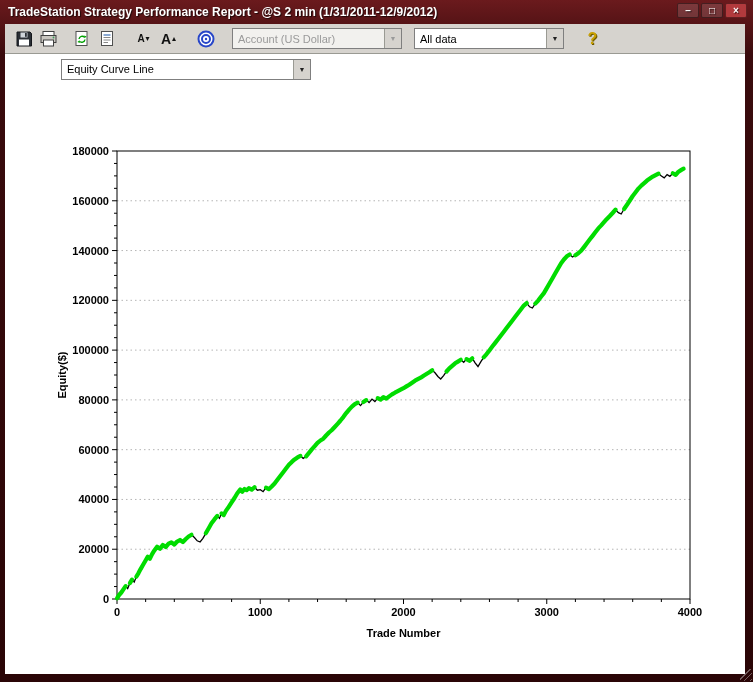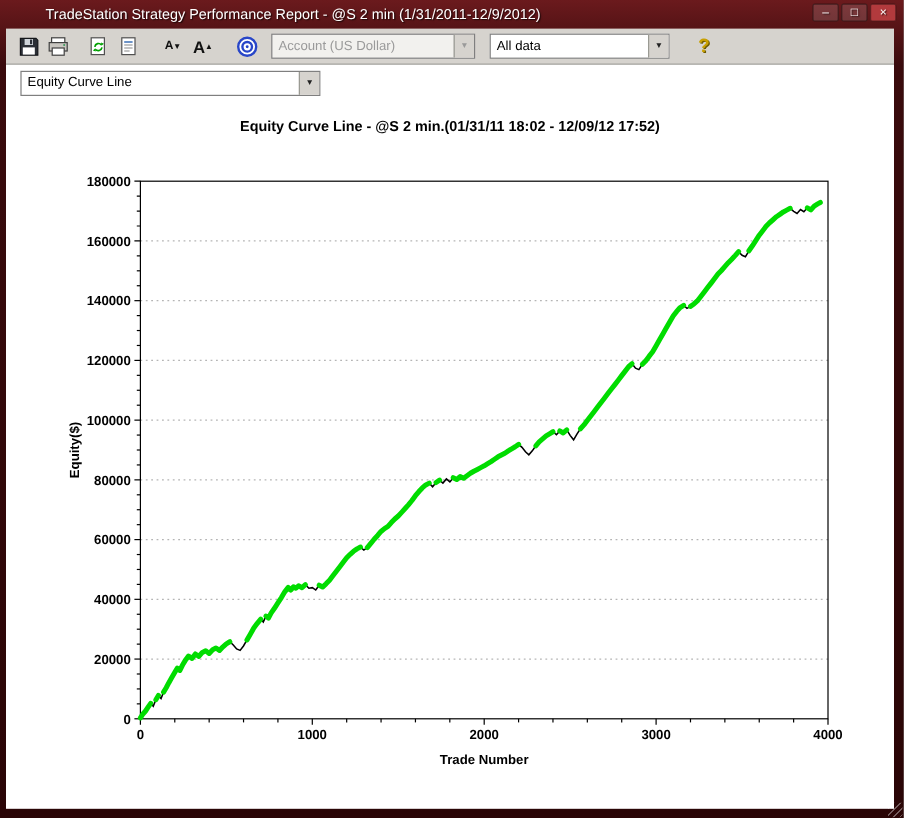--- a/index.html
+++ b/index.html
@@ -5,23 +5,22 @@
   * { box-sizing: border-box; }
   body { margin: 0; font-family: "Liberation Sans", sans-serif; background: #555; }
   .window {
     position: relative; width: 753px; height: 682px;
     background: linear-gradient(180deg, #6b1a1d 0%, #3a0b0d 8%, #2a0506 100%);
     overflow: hidden;
   }
   .titlebar {
     position: absolute; top: 0; left: 0; right: 0; height: 24px;
     display: flex; align-items: center; padding-left: 8px;
-    color: #fff; font-size: 12px; font-weight: normal;
+    color: #fff; font-size: 12px; font-weight: bold;
     text-shadow: 1px 1px 1px rgba(0,0,0,.7);
-    margin-left: 30px;
   }
   .win-controls { position: absolute; right: 6px; top: 3px; display: flex; gap: 2px; }
   .win-btn {
     width: 22px; height: 15px; display: flex; align-items: center; justify-content: center;
     background: rgba(255,255,255,.14); border: 1px solid rgba(0,0,0,.45);
     color: #fff; font-size: 10px; line-height: 1; border-radius: 2px; cursor: default;
   }
   .win-btn.close { background: #b23a3d; }
   .client {
     position: absolute; top: 24px; left: 5px; right: 8px; bottom: 8px;
@@ -47,24 +46,24 @@
     padding-left: 5px; position: relative;
   }
   .combo .arrow-btn {
     margin-left: auto; width: 17px; height: 100%;
     background: #d6d3ce; border-left: 1px solid #9a9a93;
     display: flex; align-items: center; justify-content: center;
     font-size: 7px; color: #222;
   }
   .combo.disabled { background: #f2f1ee; color: #9a9a9a; }
   .combo.disabled .arrow-btn { color: #9a9a9a; }
-  .combo-account { width: 170px; margin-left: 8px; }
+  .combo-account { width: 170px; margin-left: 14px; }
   .combo-data { width: 150px; margin-left: 12px; }
   .help-btn { margin-left: 16px; }
-  .subbar { height: 30px; background: #fff; display: flex; align-items: center; padding-left: 12px; }
+  .subbar { height: 30px; background: #fff; display: flex; align-items: center; padding-left: 12px; margin-left: 44px; }
   .combo-view { width: 250px; }
   .content { position: relative; height: calc(100% - 61px); background: #fff; }
   .chart-title {
     position: absolute; top: 14px; left: 0; width: 100%;
     text-align: center; font-size: 12px; font-weight: bold; color: #000;
   }
   #chart { position: absolute; left: 45px; top: 60px; }
   #chart svg { font-family: "Liberation Sans", sans-serif; }
   .resize-grip {
     position: absolute; right: 1px; bottom: 1px; width: 12px; height: 12px;
@@ -168,21 +167,20 @@
     </div>
 
     <div class="subbar">
       <div class="combo combo-view">
         <span>Equity Curve Line</span>
         <span class="arrow-btn">▼</span>
       </div>
     </div>
 
     <div class="content">
-      <div class="chart-title">Equity Curve Line - @S 2 min.(01/31/11 18:02 - 12/09/12 17:52)</div>
       <div id="chart"><svg width="655" height="505">
             <line x1="67" x2="640" y1="405.22222222222223" y2="405.22222222222223" stroke="#b5b5b5" stroke-width="1" stroke-dasharray="1.5 3"></line>
             <line x1="67" x2="640" y1="355.44444444444446" y2="355.44444444444446" stroke="#b5b5b5" stroke-width="1" stroke-dasharray="1.5 3"></line>
             <line x1="67" x2="640" y1="305.6666666666667" y2="305.6666666666667" stroke="#b5b5b5" stroke-width="1" stroke-dasharray="1.5 3"></line>
             <line x1="67" x2="640" y1="255.8888888888889" y2="255.8888888888889" stroke="#b5b5b5" stroke-width="1" stroke-dasharray="1.5 3"></line>
             <line x1="67" x2="640" y1="206.1111111111111" y2="206.1111111111111" stroke="#b5b5b5" stroke-width="1" stroke-dasharray="1.5 3"></line>
             <line x1="67" x2="640" y1="156.33333333333337" y2="156.33333333333337" stroke="#b5b5b5" stroke-width="1" stroke-dasharray="1.5 3"></line>
             <line x1="67" x2="640" y1="106.55555555555554" y2="106.55555555555554" stroke="#b5b5b5" stroke-width="1" stroke-dasharray="1.5 3"></line>
             <line x1="67" x2="640" y1="56.77777777777783" y2="56.77777777777783" stroke="#b5b5b5" stroke-width="1" stroke-dasharray="1.5 3"></line>
             <rect x="67" y="7" width="573" height="448" fill="none" stroke="#000000" stroke-width="1"></rect>

